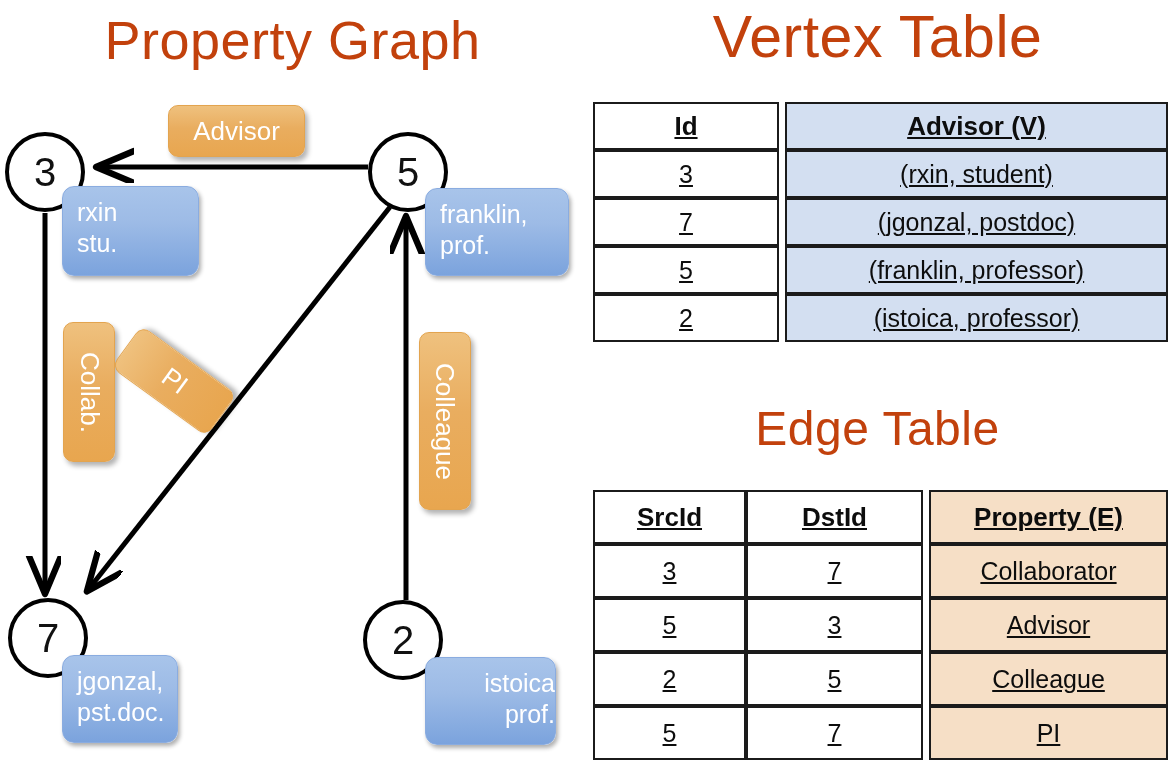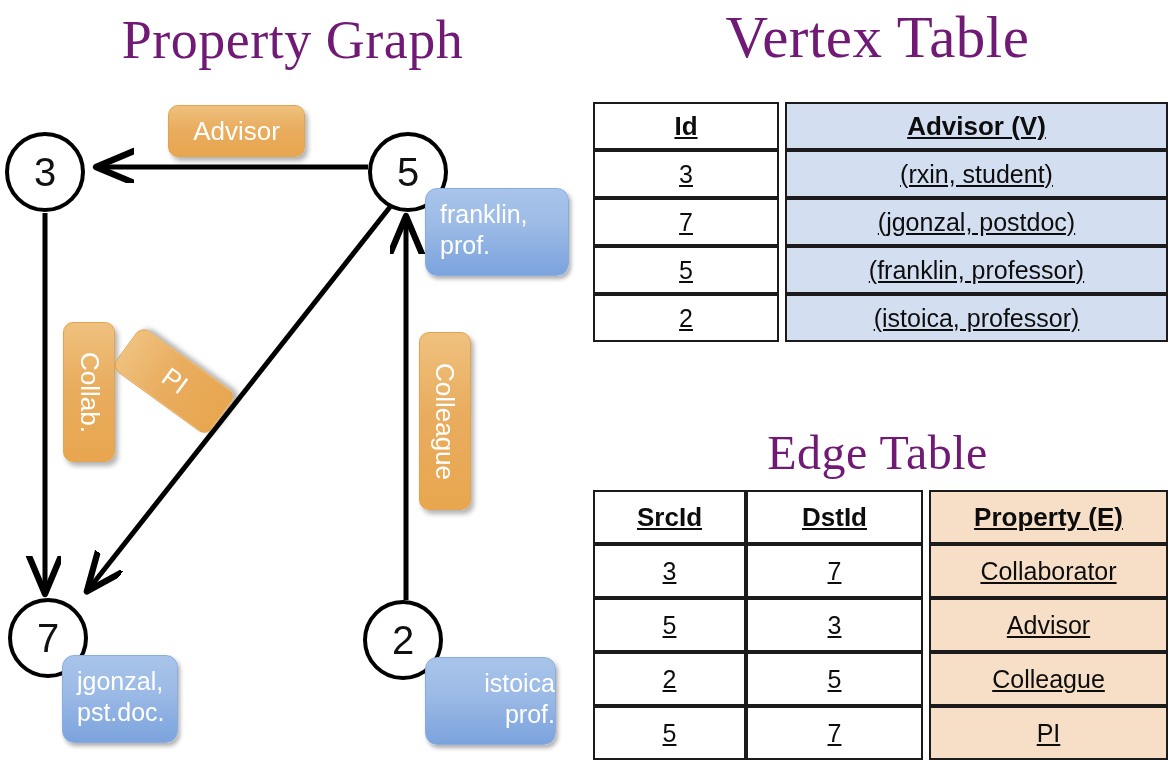--- a/index.html
+++ b/index.html
@@ -12,23 +12,23 @@
     height: 760px;
     position: relative;
     overflow: hidden;
     font-family: "Liberation Sans", sans-serif;
     color: #000;
   }
 
   
   .title {
     position: absolute;
-    font-family: Liberation Serif, serif;
+    font-family: Liberation Sans, sans-serif;
     font-weight: 300;
-    color: #701a75;
+    color: #c2410c;
     letter-spacing: 0.5px;
     white-space: nowrap;
   }
   #title-property-graph {
     left: 0; top: 8px;
     width: 585px;
     text-align: center;
     font-size: 54px;
     line-height: 64px;
   }
@@ -38,21 +38,20 @@
     text-align: center;
     font-size: 59px;
     line-height: 62px;
   }
   #title-edge-table {
     left: 585px; top: 398px;
     width: 585px;
     text-align: center;
     font-size: 48px;
     line-height: 62px;
-    margin-top: 24px;
   }
 
   
   #graph-panel {
     position: absolute;
     left: 0; top: 0;
     width: 585px; height: 760px;
   }
   #graph-edges {
     position: absolute;
@@ -184,20 +183,24 @@
   <div class="node" style="left:368px; top:132px;">
     <span>5</span>
   </div>
   <div class="node" style="left:8px; top:598px;">
     <span>7</span>
   </div>
   <div class="node" style="left:363px; top:600px;">
     <span>2</span>
   </div>
 
+  <div class="prop-box" style="left:62px; top:186px; width:137px; height:90px;">
+    <div>rxin</div>
+    <div>stu.</div>
+  </div>
 
   <div class="prop-box" style="left:425px; top:188px; width:144px; height:88px;">
     <div>franklin,</div>
     <div>prof.</div>
   </div>
 
   <div class="prop-box" style="left:62px; top:655px; width:116px; height:88px;">
     <div>jgonzal,</div>
     <div>pst.doc.</div>
   </div>

